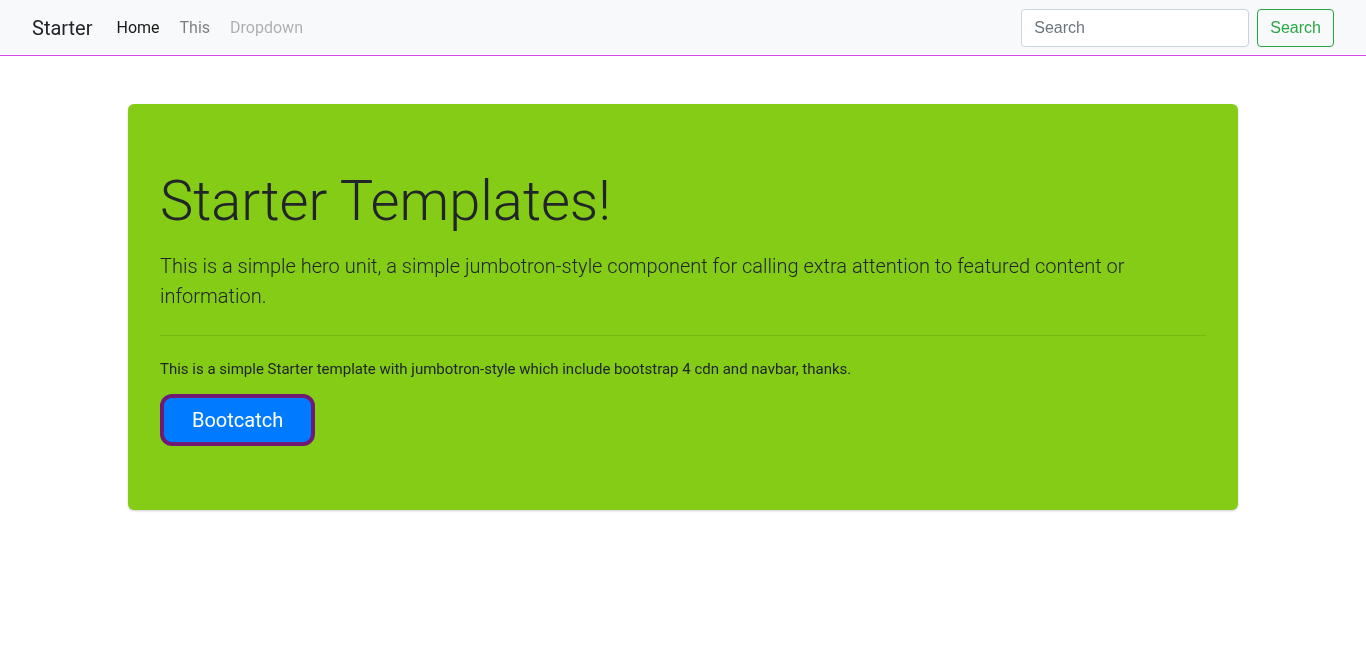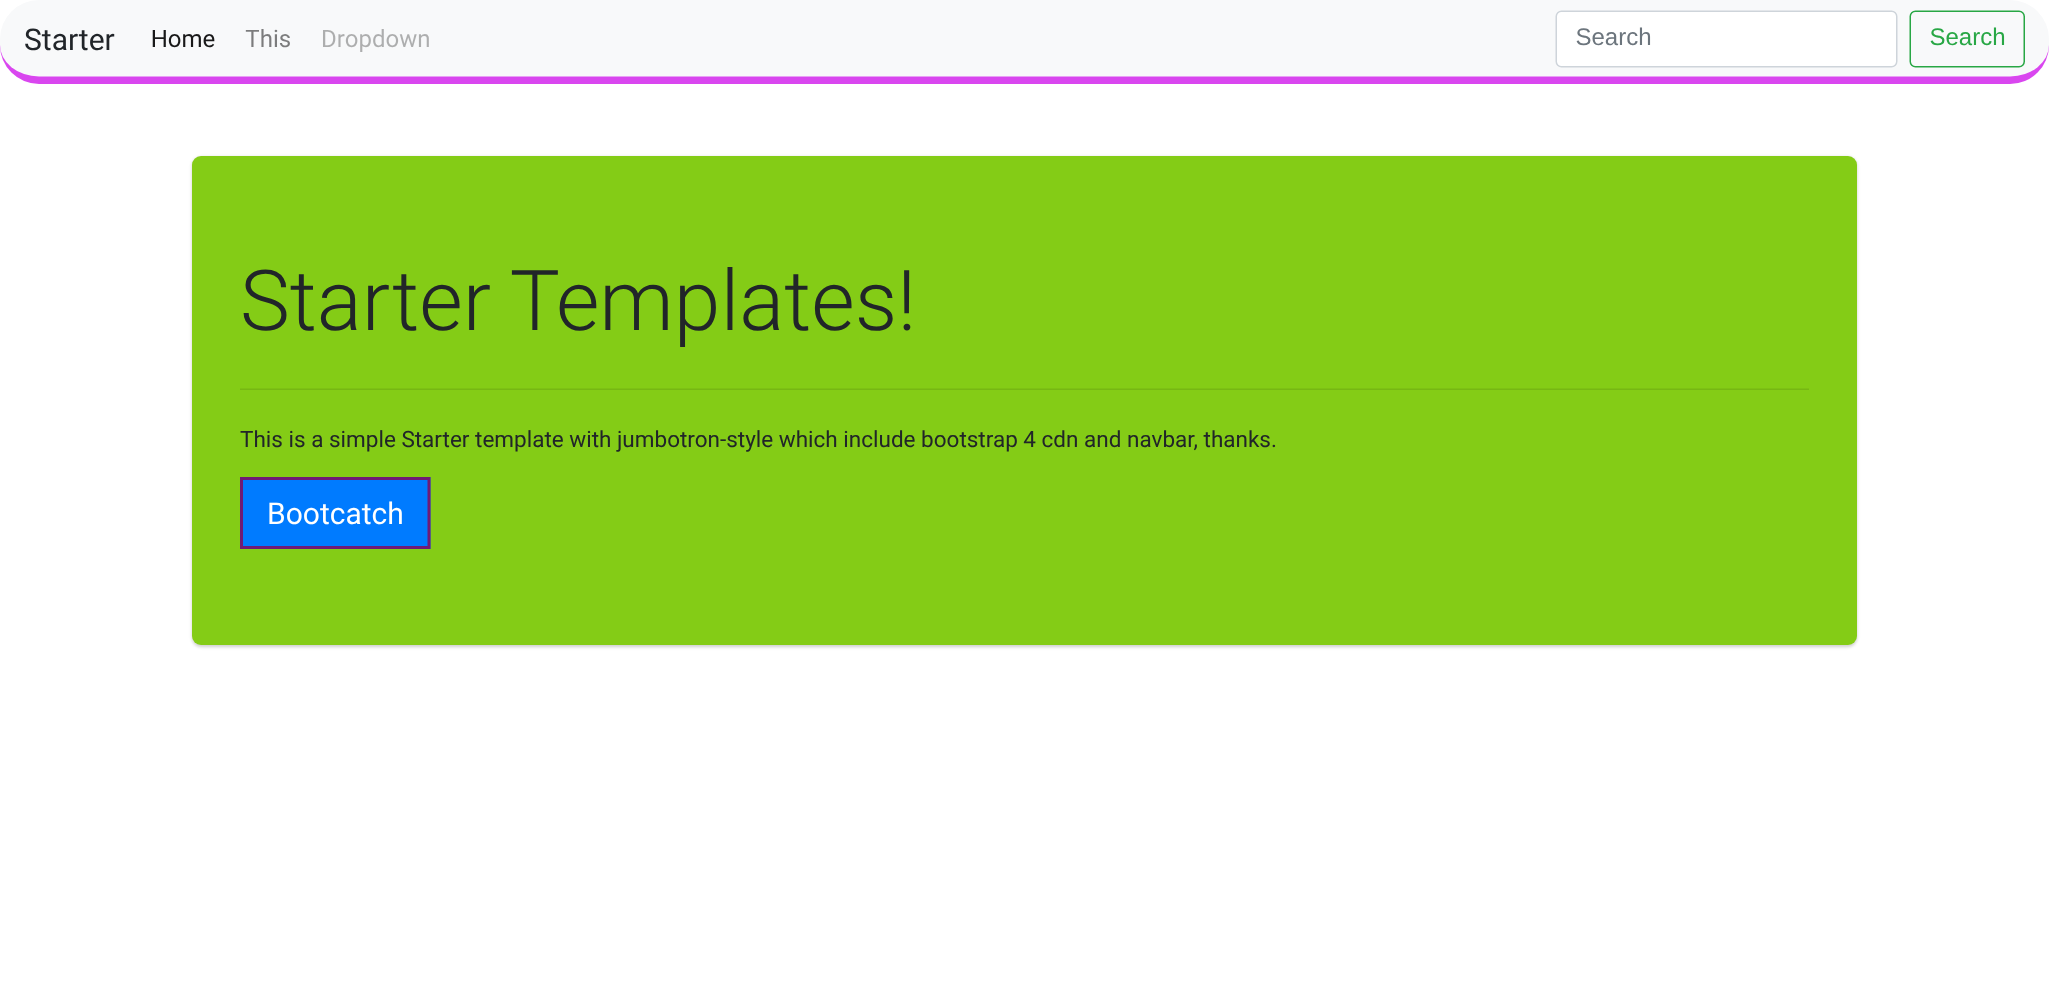--- a/index.html
+++ b/index.html
@@ -9,26 +9,25 @@
     }
     body {
       font-family: -apple-system, BlinkMacSystemFont, "Segoe UI", Roboto, "Helvetica Neue", Arial, sans-serif;
       width: 1366px;
       height: 657px;
       background: #ffffff;
       color: #212529;
     }
     .navbar {
       background: #f8f9fa;
-      border-bottom: 5px solid #d946ef;
+      border-bottom: 1px solid #d946ef;
       display: flex;
       align-items: center;
-      padding: 8px 16px;
+      padding: 8px 32px;
       height: 56px;
-      border-radius: 26px;
     }
     .navbar-brand {
       font-size: 20px;
       color: #212529;
       font-weight: 400;
       margin-right: 16px;
       text-decoration: none;
     }
     .navbar-nav {
       display: flex;
@@ -121,26 +120,26 @@
       border-top: 1px solid rgba(0,0,0,0.1);
       margin: 24px 0;
     }
     .jumbotron-text {
       font-size: 15px;
       color: #212529;
       margin-bottom: 16px;
     }
     .btn-primary {
       display: inline-block;
-      padding: 10px 16px;
+      padding: 10px 28px;
       font-size: 20px;
-      border-radius: 0;
+      border-radius: 12px;
       background: #007bff;
       color: #fff;
-      border: 2px solid #701a75;
+      border: 4px solid #701a75;
       text-decoration: none;
       cursor: pointer;
     }
   </style>
 </head>
 <body>
 
 <nav class="navbar">
   <a class="navbar-brand">Starter</a>
   <ul class="navbar-nav">
@@ -156,17 +155,18 @@
   </ul>
   <form class="search-form">
     <input type="text" class="search-input" placeholder="Search" style="">
     <button type="button" class="search-button">Search</button>
   </form>
 </nav>
 
 <div class="container">
   <div class="jumbotron">
     <h1 class="jumbotron-title">Starter Templates!</h1>
+    <p class="jumbotron-lead">This is a simple hero unit, a simple jumbotron-style component for calling extra attention to featured content or information.</p>
     <hr class="jumbotron-hr">
     <p class="jumbotron-text">This is a simple Starter template with jumbotron-style which include bootstrap 4 cdn and navbar, thanks.</p>
     <a class="btn-primary">Bootcatch</a>
   </div>
 </div>
 
 </body></html>

